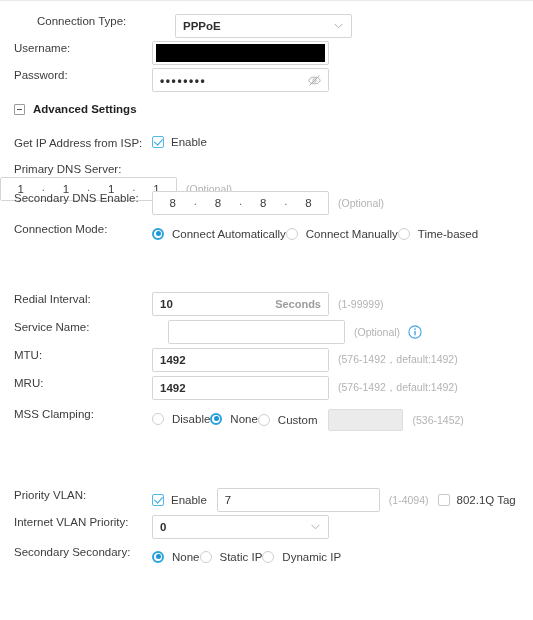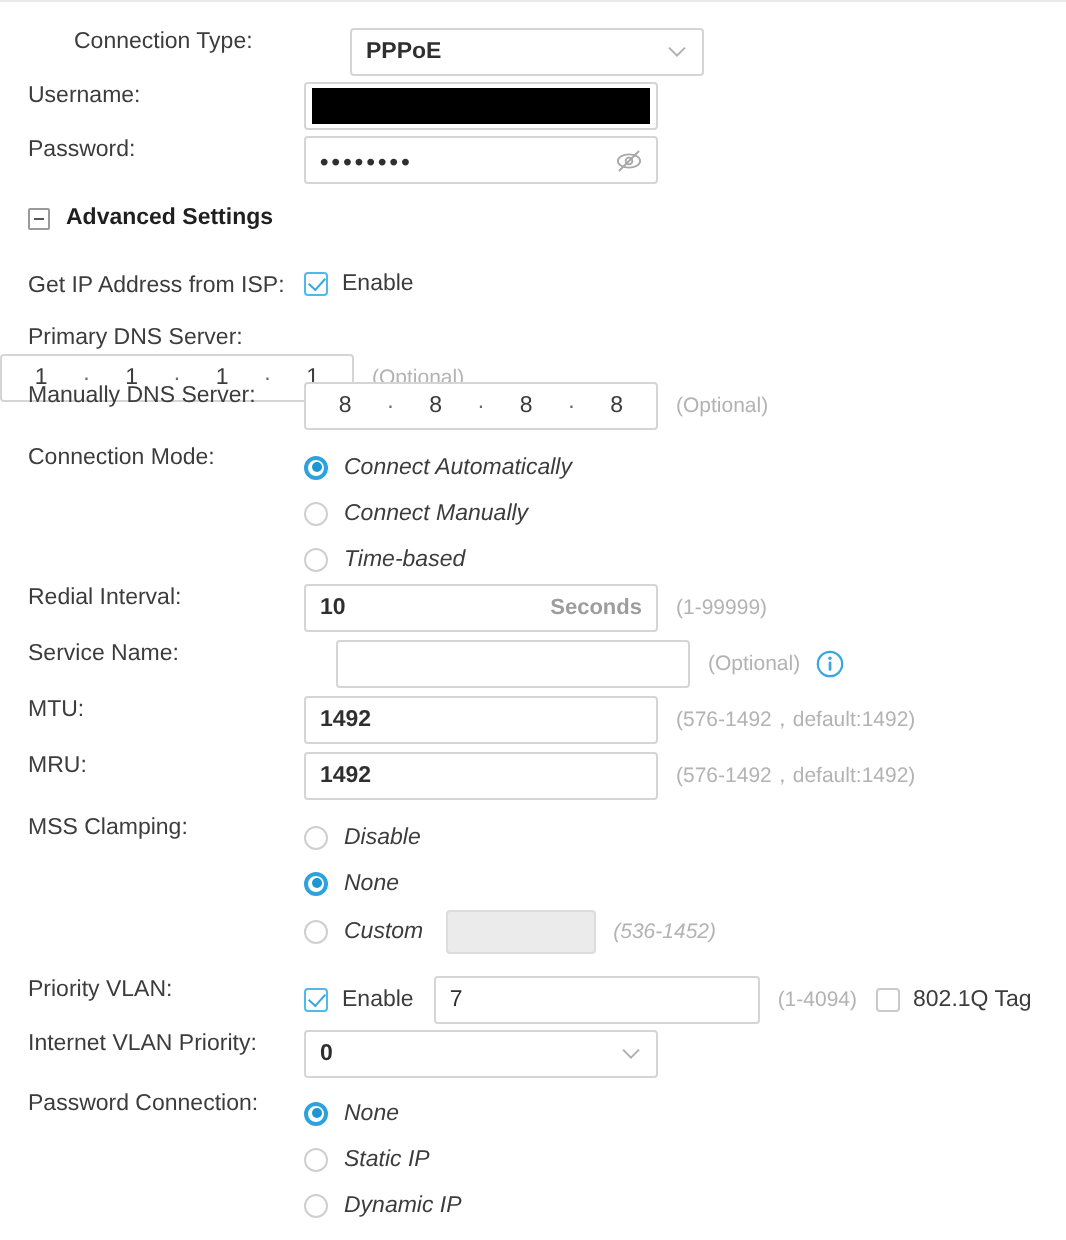--- a/index.html
+++ b/index.html
@@ -135,21 +135,21 @@
     transform: rotate(42deg);
   }
   .cb-label {
     margin-left: 7px;
     font-size: 11.5px;
     color: #3c3c3c;
     white-space: nowrap;
   }
 
   
-  .radio-group { display: flex; flex-direction: column; font-style: italic; }
+  .radio-group { display: flex; flex-direction: row; }
   .rd-item {
     display: flex;
     align-items: center;
     height: 23px;
   }
   .rd {
     width: 12px; height: 12px;
     border-radius: 50%;
     border: 1px solid #cfcfcf;
     background: #fff;
@@ -288,21 +288,21 @@
         <span class="ipdot">.</span>
         <span class="ipseg">1</span>
         <span class="ipdot">.</span>
         <span class="ipseg">1</span>
       </div>
       <span class="hint">(Optional)</span>
     </div>
   </div>
 
   <div class="row" style="top:190px;">
-    <div class="lbl">Manually DNS Server:</div>
+    <div class="lbl">Secondary DNS Enable:</div>
     <div class="ctl">
       <div class="ipbox">
         <span class="ipseg">8</span>
         <span class="ipdot">.</span>
         <span class="ipseg">8</span>
         <span class="ipdot">.</span>
         <span class="ipseg">8</span>
         <span class="ipdot">.</span>
         <span class="ipseg">8</span>
       </div>
@@ -428,21 +428,21 @@
         <span class="caret">
           <svg viewBox="0 0 9 6" width="9" height="6">
               <path d="M0.5 0.8 L4.5 4.8 L8.5 0.8" fill="none" stroke="#b0b0b0" stroke-width="1"></path>
             </svg>
         </span>
       </div>
     </div>
   </div>
 
   <div class="row" style="top:544px;">
-    <div class="lbl">Password Connection:</div>
+    <div class="lbl">Secondary Secondary:</div>
     <div class="ctl">
       <div class="radio-group">
         <div class="rd-item">
           <span class="rd on"></span>
           <span class="rd-label">None</span>
         </div>
         <div class="rd-item">
           <span class="rd"></span>
           <span class="rd-label">Static IP</span>
         </div>

